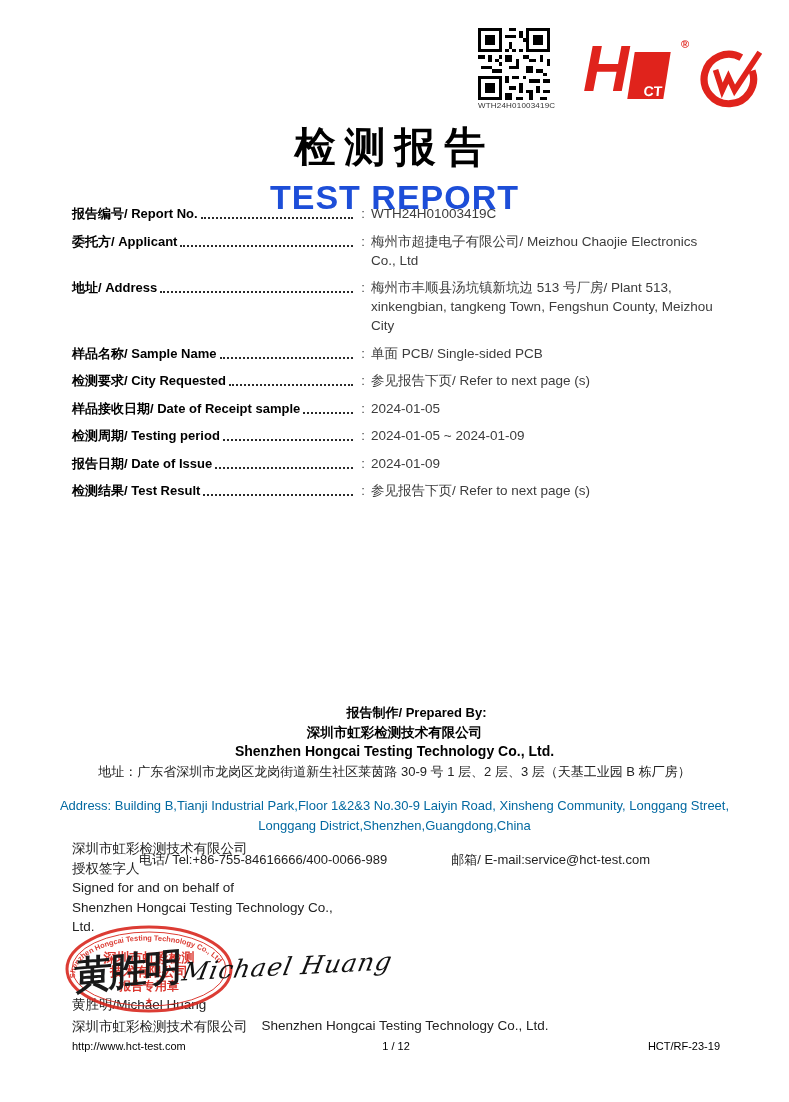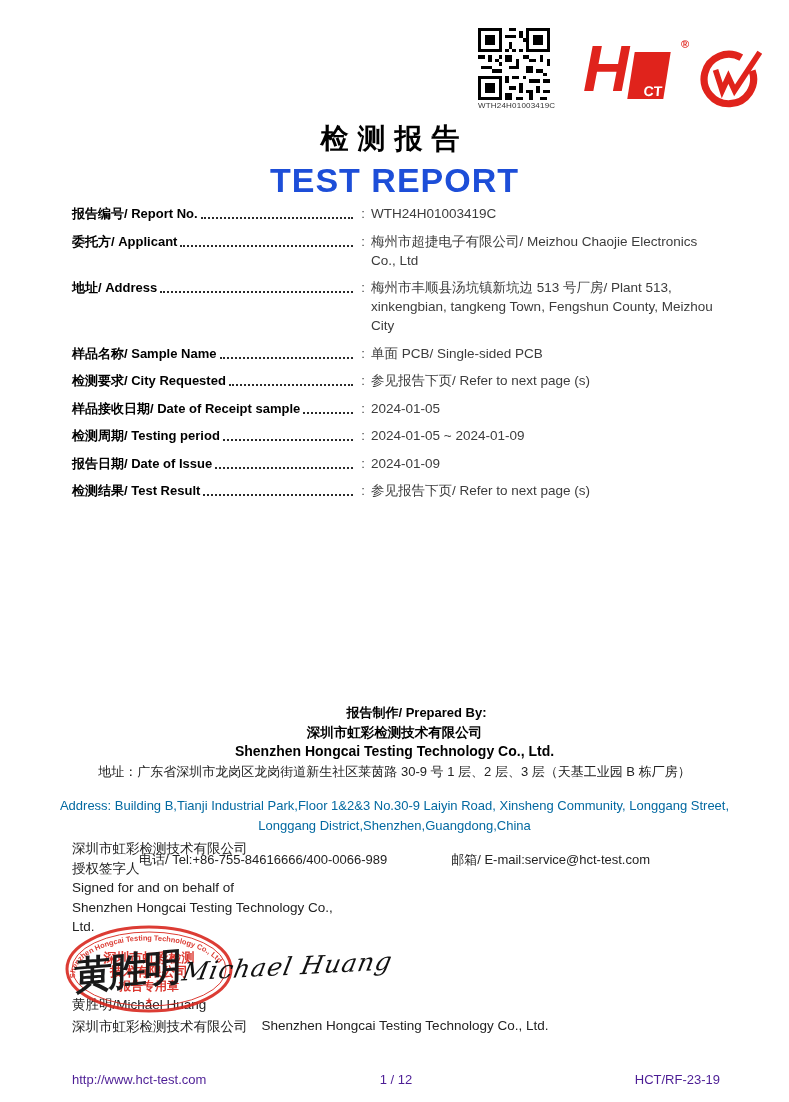--- a/index.html
+++ b/index.html
@@ -17,21 +17,21 @@
   .qr-block svg{display:block;}
   .qr-label{display:block;font-size:8px;letter-spacing:.2px;color:#333;margin-top:1px;}
   .hct-logo{position:absolute;left:585px;top:46px;width:92px;height:64px;}
   .hct-h{position:absolute;left:-2px;top:-12px;font-size:64px;line-height:70px;font-weight:700;font-style:italic;color:#e0231c;}
   .hct-sq{position:absolute;left:46px;top:6px;width:36px;height:47px;background:#e0231c;transform:skewX(-9deg);}
   .hct-ct{position:absolute;right:2px;bottom:0px;color:#fff;font-weight:700;font-size:14px;transform:skewX(5deg);}
   .hct-r{position:absolute;right:-12px;top:-8px;color:#e0231c;font-size:11px;font-weight:700;}
   .w-logo{position:absolute;left:698px;top:46px;}
   
   .title-block{position:absolute;left:0;top:120px;width:100%;text-align:center;}
-  .title-zh{font-size:28px;font-weight:600;letter-spacing:9px;color:#000;}
+  .title-zh{font-size:41px;font-weight:600;letter-spacing:9px;color:#000;}
   .title-en{font-size:34px;font-weight:700;letter-spacing:1px;color:#1d4ed8;margin-top:3px;}
   
   .fields{position:absolute;left:72px;top:204px;width:648px;}
   .frow{display:flex;align-items:flex-start;margin-bottom:8.5px;line-height:19px;}
   .flabel-wrap{display:flex;width:283px;flex:0 0 283px;}
   .flabel{font-size:13px;font-weight:700;color:#000;white-space:nowrap;}
   .fdots{flex:1;border-bottom:2px dotted #2a2a2a;margin:0 2px 4px 3px;min-width:6px;}
   .fcolon{flex:0 0 16px;text-align:center;font-size:13px;color:#444;}
   .fvalue{flex:1;font-size:13.5px;color:#3c3c3c;}
   
@@ -43,21 +43,21 @@
   .p-addr-en{font-size:13px;color:#0369a1;width:690px;margin:15px auto;}
   .p-contact{display:flex;justify-content:center;gap:64px;font-size:13px;color:#222;margin-top:1px;}
   
   .sigblock{position:absolute;left:72px;top:839px;width:278px;font-size:13.5px;line-height:19.5px;color:#222;}
   .stamp{position:absolute;left:62px;top:924px;z-index:2;}
   .hand-zh{position:absolute;left:74px;top:946px;z-index:3;font-size:38px;font-weight:700;letter-spacing:-3px;color:#191919;transform:rotate(-5deg) skewX(-6deg);font-family:"DejaVu Serif",serif;}
   .hand-en{position:absolute;left:184px;top:952px;z-index:3;font-size:25px;font-style:italic;color:#111;transform:skewX(-14deg) rotate(-3deg);font-family:"DejaVu Serif",serif;letter-spacing:1px;}
   .signer-line{position:absolute;left:72px;top:996px;font-size:13.5px;color:#222;z-index:1;}
   .company-line{position:absolute;left:72px;top:1018px;display:flex;gap:14px;font-size:13.5px;color:#222;}
   
-  .footer{position:absolute;left:72px;top:1040px;width:648px;display:grid;grid-template-columns:1fr auto 1fr;font-size:13px;color:#4c1d95;margin-top:32px;}
+  .footer{position:absolute;left:72px;top:1040px;width:648px;display:grid;grid-template-columns:1fr auto 1fr;font-size:11px;color:#000000;}
   .footer .f-center{text-align:right;}
   .footer .f-right{text-align:right;}
 </style>
 </head>
 <body>
 
 <div class="page">
 
   <div class="qr-block">
     <svg width="72" height="72" viewBox="0 0 21 21" shape-rendering="crispEdges">

